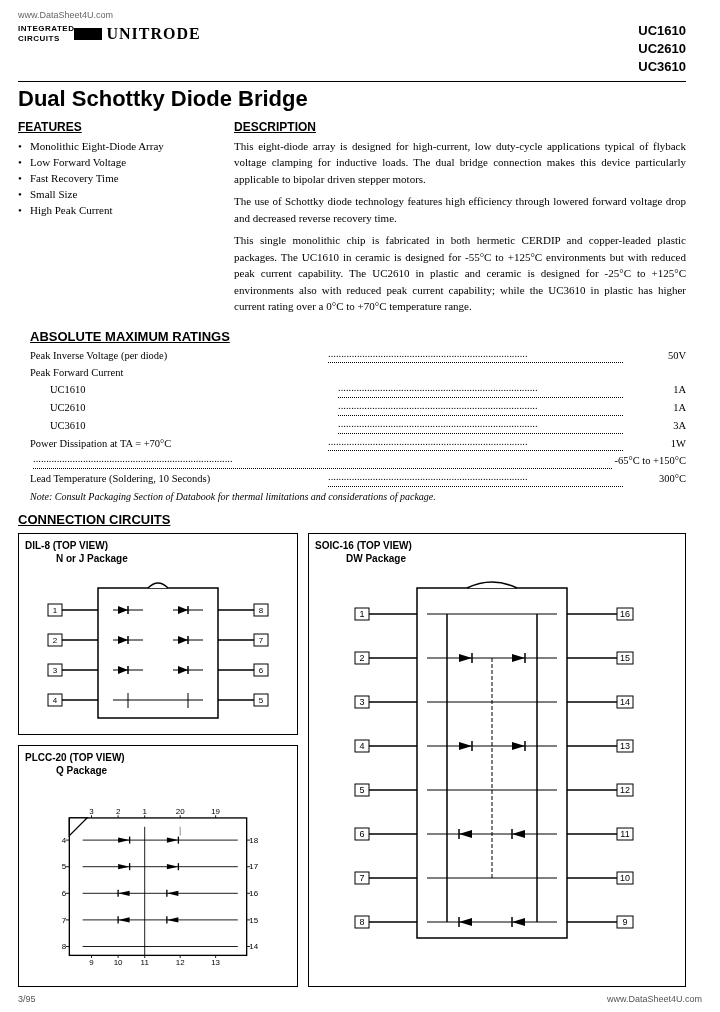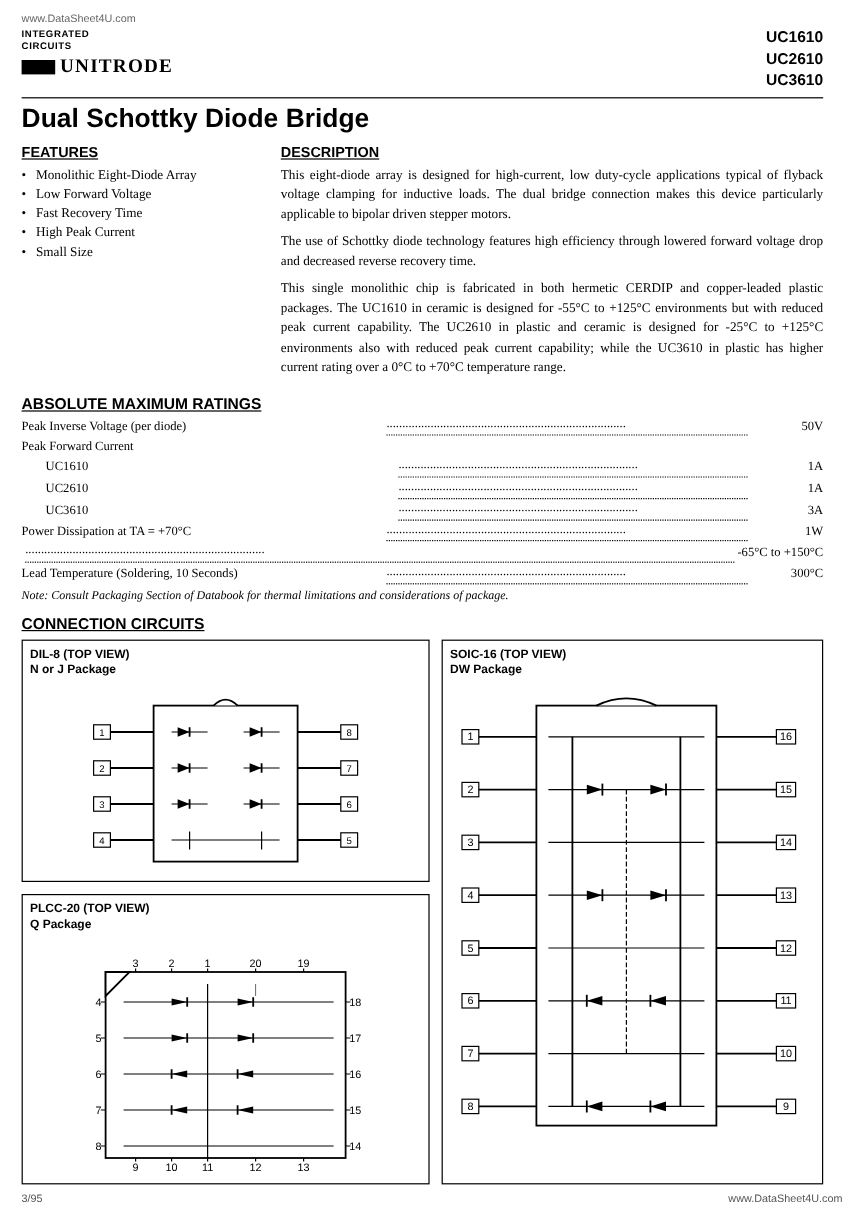--- a/index.html
+++ b/index.html
@@ -20,21 +20,21 @@
     }
     
     .header {
       display: flex;
       justify-content: space-between;
       align-items: flex-start;
       margin-bottom: 4px;
     }
     .header-left {
       display: flex;
-      flex-direction: column;
+      flex-direction: row;
     }
     .integrated-circuits {
       font-size: 8px;
       font-family: Arial, sans-serif;
       font-weight: bold;
       letter-spacing: 0.5px;
       margin-top: 2px;
       line-height: 1.3;
     }
     .unitrode-bar {
@@ -105,20 +105,21 @@
     }
     .desc-text {
       font-size: 11px;
       line-height: 1.5;
       text-align: justify;
       margin-bottom: 6px;
     }
     
     .abs-max-section {
       margin-bottom: 10px;
+      margin-left: 12px;
     }
     .abs-max-title {
       font-size: 13px;
       font-weight: bold;
       font-family: Arial, sans-serif;
       text-decoration: underline;
       margin-bottom: 4px;
     }
     .ratings-table {
       width: 100%;
@@ -173,20 +174,21 @@
     .diagram-title {
       font-size: 10px;
       font-weight: bold;
       margin-bottom: 2px;
     }
     .diagram-subtitle {
       font-size: 10px;
       font-weight: bold;
       color: #000;
       margin-bottom: 4px;
+      margin-left: 31px;
     }
     .diagram-canvas {
       width: 100%;
       display: flex;
       justify-content: center;
     }
     
     .footer {
       position: absolute;
       bottom: 8px;
@@ -233,22 +235,22 @@
 
   <div class="main-title">Dual Schottky Diode Bridge</div>
 
   <div class="two-col">
     <div class="col-left">
       <div class="section-title">FEATURES</div>
       <ul class="features-list">
         <li>Monolithic Eight-Diode Array</li>
         <li>Low Forward Voltage</li>
         <li>Fast Recovery Time</li>
+        <li>Small Size</li>
         <li>High Peak Current</li>
-        <li>Small Size</li>
       </ul>
     </div>
     <div class="col-right">
       <div class="section-title">DESCRIPTION</div>
       <p class="desc-text">This eight-diode array is designed for high-current, low duty-cycle applications typical of flyback voltage clamping for inductive loads. The dual bridge connection makes this device particularly applicable to bipolar driven stepper motors.</p>
       <p class="desc-text">The use of Schottky diode technology features high efficiency through lowered forward voltage drop and decreased reverse recovery time.</p>
       <p class="desc-text">This single monolithic chip is fabricated in both hermetic CERDIP and copper-leaded plastic packages. The UC1610 in ceramic is designed for -55°C to +125°C environments but with reduced peak current capability. The UC2610 in plastic and ceramic is designed for -25°C to +125°C environments also with reduced peak current capability; while the UC3610 in plastic has higher current rating over a 0°C to +70°C temperature range.</p>
     </div>
   </div>
 
@@ -303,21 +305,21 @@
 
       <div class="note-italic">Note: Consult Packaging Section of Databook for thermal limitations and considerations of package.</div>
     </div>
   </div>
 
   <div>
     <div class="conn-section-title">CONNECTION CIRCUITS</div>
 
     <div style="display:flex; gap:10px;">
 
-      <div style="display:flex; flex-direction:column; gap:10px; width:340px;justify-content:space-between;">
+      <div style="display:flex; flex-direction:column; gap:10px; width:280px;justify-content:space-between;">
 
         <div class="diagram-box">
           <div class="diagram-title">DIL-8 (TOP VIEW)</div>
           <div class="diagram-subtitle">N or J Package</div>
           <div class="diagram-canvas">
             <svg width="240" height="160" viewBox="0 0 240 160">
 
               <rect x="60" y="20" width="120" height="130" fill="white" stroke="black" stroke-width="1.5"></rect>
 
               <path d="M110,20 Q120,10 130,20" fill="white" stroke="black" stroke-width="1.5"></path>

